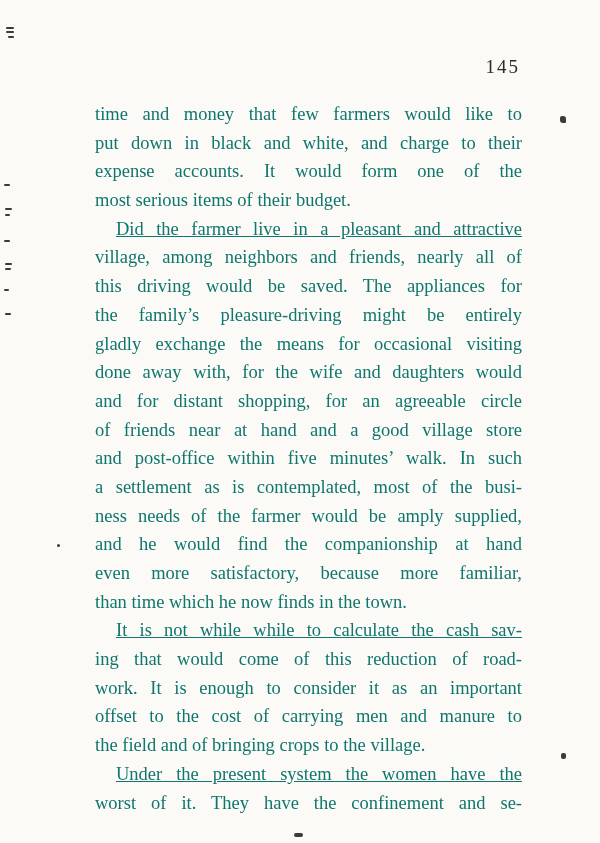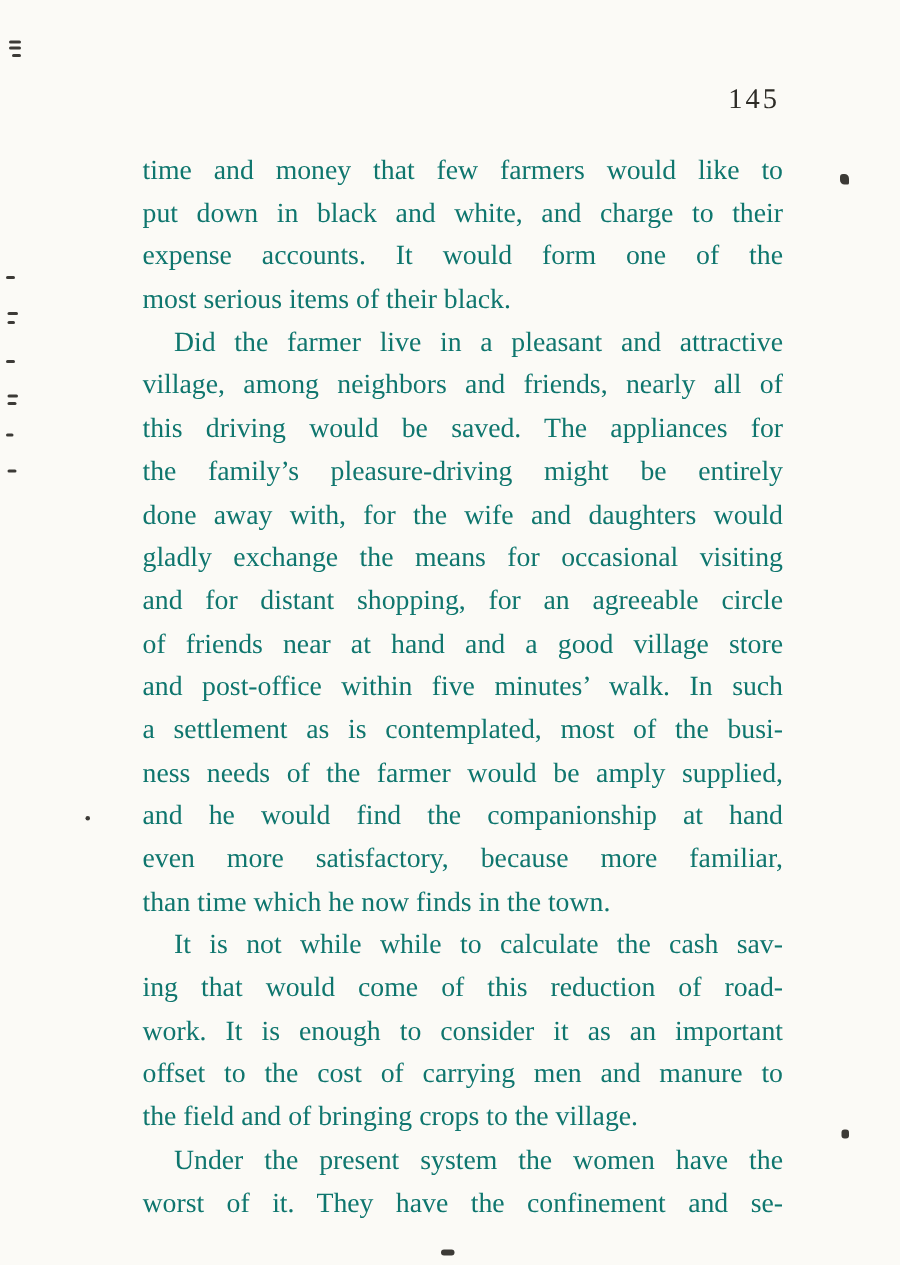--- a/index.html
+++ b/index.html
@@ -62,20 +62,21 @@
   }
   .line.justified {
     white-space: normal;
   }
   .line.last {
     text-align-last: left;
     white-space: normal;
   }
   .line.indent {
     text-indent: 21px;
+    text-decoration: underline;
   }
   
   .artifact {
     position: absolute;
     background: #3c3a36;
     border-radius: 1px;
   }
   .a1  { left: 6px;  top: 27px;  width: 8px; height: 2px; }
   .a2  { left: 6px;  top: 31px;  width: 8px; height: 2px; }
   .a3  { left: 8px;  top: 36px;  width: 6px; height: 2px; }
@@ -98,27 +99,27 @@
 <div class="page">
 
   <div class="page-header">
     <span class="page-number">145</span>
   </div>
 
   <div class="body-text" id="body-text">
       <div class="line justified">time and money that few farmers would like to</div>
       <div class="line justified">put down in black and white, and charge to their</div>
       <div class="line justified">expense accounts.  It would form one of the</div>
-      <div class="line last">most serious items of their black.</div>
+      <div class="line last">most serious items of their budget.</div>
       <div class="line justified indent">Did the farmer live in a pleasant and attractive</div>
       <div class="line justified">village, among neighbors and friends, nearly all of</div>
       <div class="line justified">this driving would be saved.  The appliances for</div>
       <div class="line justified">the family’s pleasure-driving might be entirely</div>
+      <div class="line justified">gladly exchange the means for occasional visiting</div>
       <div class="line justified">done away with, for the wife and daughters would</div>
-      <div class="line justified">gladly exchange the means for occasional visiting</div>
       <div class="line justified">and for distant shopping, for an agreeable circle</div>
       <div class="line justified">of friends near at hand and a good village store</div>
       <div class="line justified">and post-office within five minutes’ walk.  In such</div>
       <div class="line justified">a settlement as is contemplated, most of the busi-</div>
       <div class="line justified">ness needs of the farmer would be amply supplied,</div>
       <div class="line justified">and he would find the companionship at hand</div>
       <div class="line justified">even more satisfactory, because more familiar,</div>
       <div class="line last">than time which he now finds in the town.</div>
       <div class="line justified indent">It is not while while to calculate the cash sav-</div>
       <div class="line justified">ing that would come of this reduction of road-</div>

